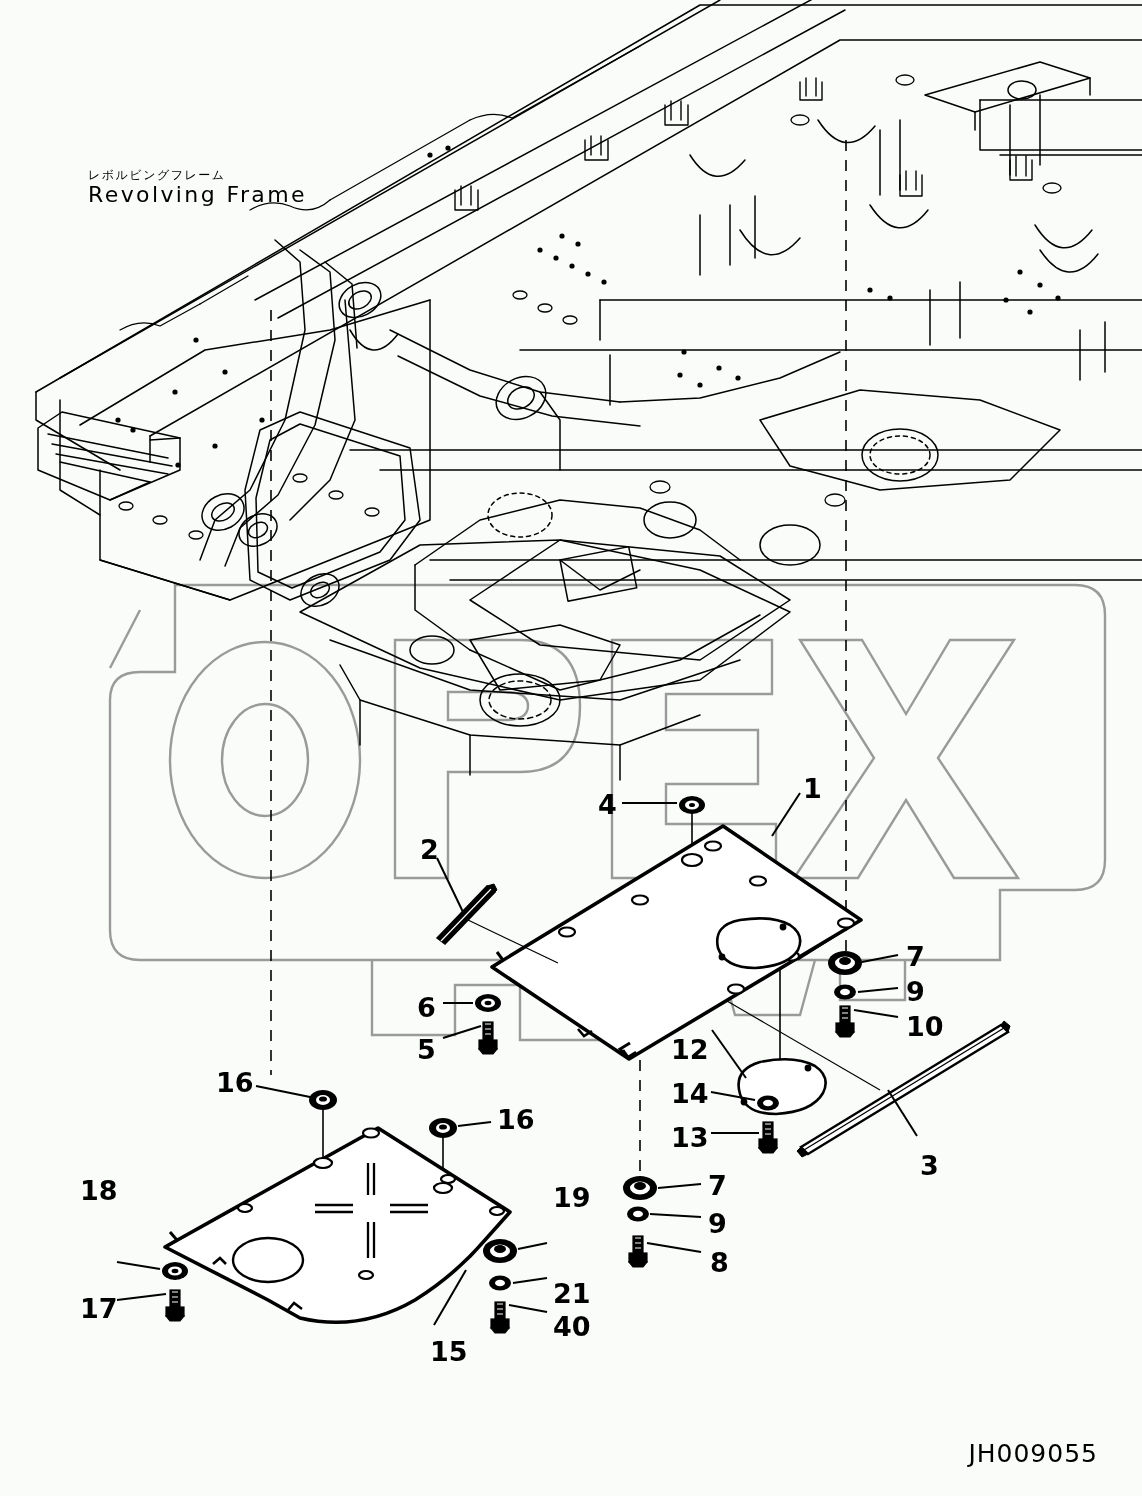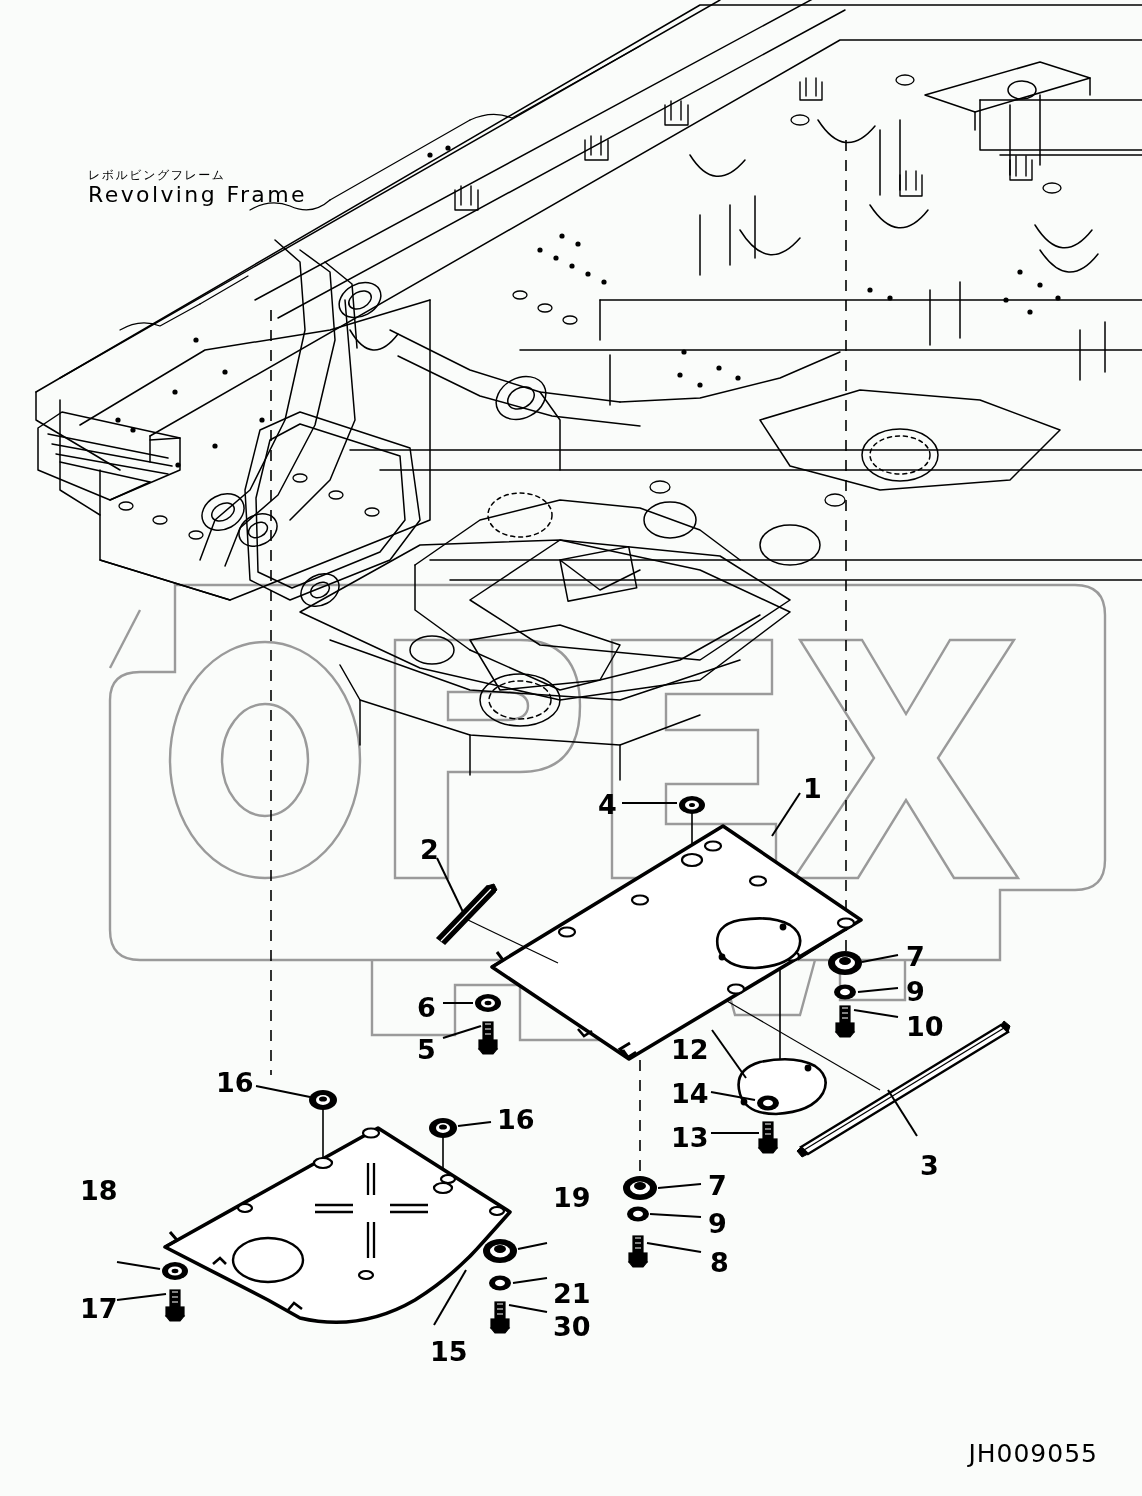--- a/index.html
+++ b/index.html
@@ -545,19 +545,19 @@
       <div class="callout" style="left: 906px; top: 978px;">9</div>
       <div class="callout" style="left: 671px; top: 1036px;">12</div>
       <div class="callout" style="left: 671px; top: 1124px;">13</div>
       <div class="callout" style="left: 671px; top: 1080px;">14</div>
       <div class="callout" style="left: 430px; top: 1338px;">15</div>
       <div class="callout" style="left: 216px; top: 1069px;">16</div>
       <div class="callout" style="left: 497px; top: 1106px;">16</div>
       <div class="callout" style="left: 80px; top: 1295px;">17</div>
       <div class="callout" style="left: 80px; top: 1177px;">18</div>
       <div class="callout" style="left: 553px; top: 1184px;">19</div>
-      <div class="callout" style="left: 553px; top: 1313px;">30</div>
+      <div class="callout" style="left: 553px; top: 1313px;">40</div>
       <div class="callout" style="left: 553px; top: 1272px; margin-top: 8px;">21</div>
     </div>
 
   <div id="drawing-no">JH009055</div>
 
 </div>
 
 </body></html>

